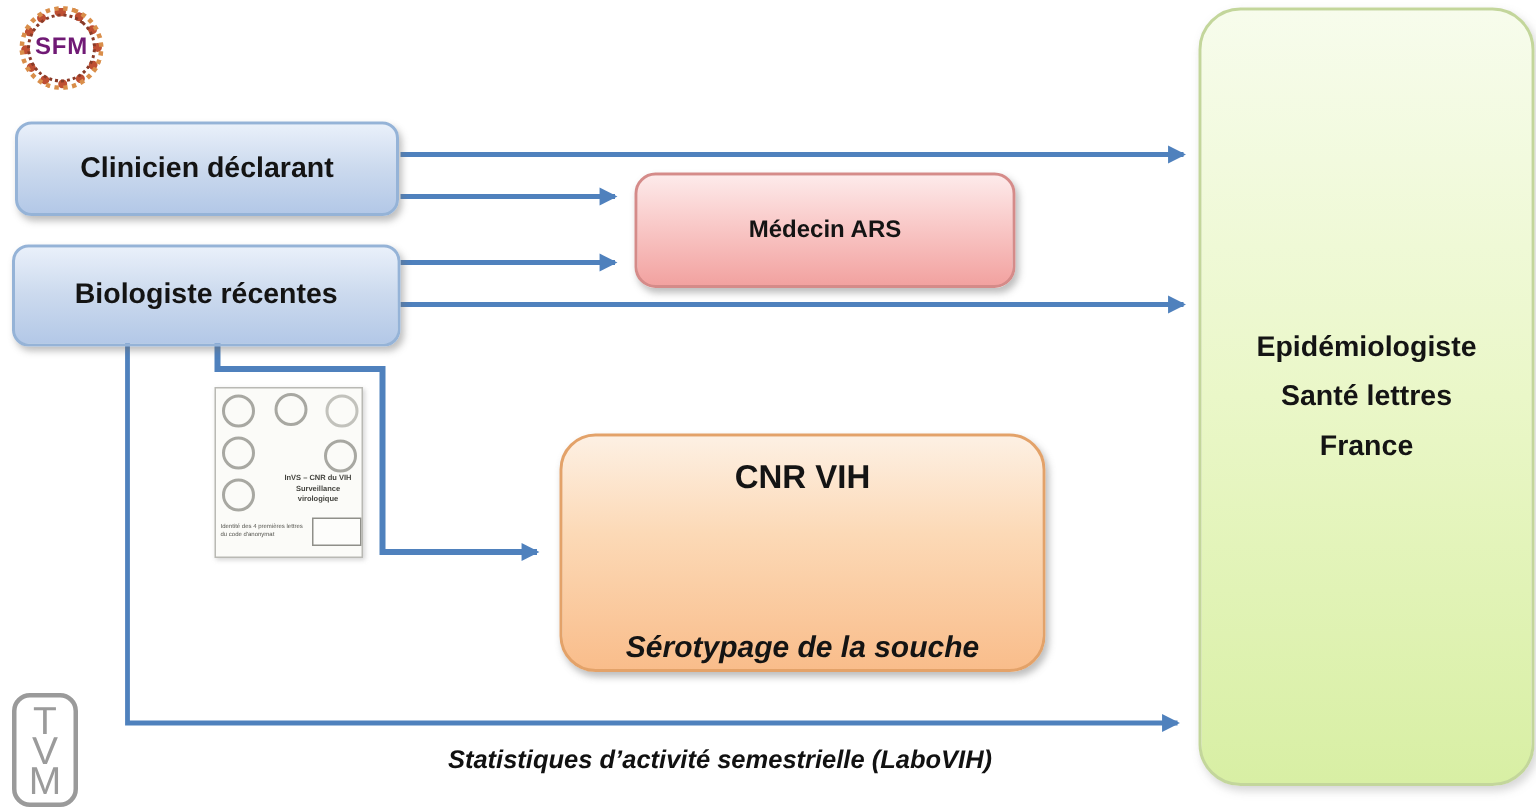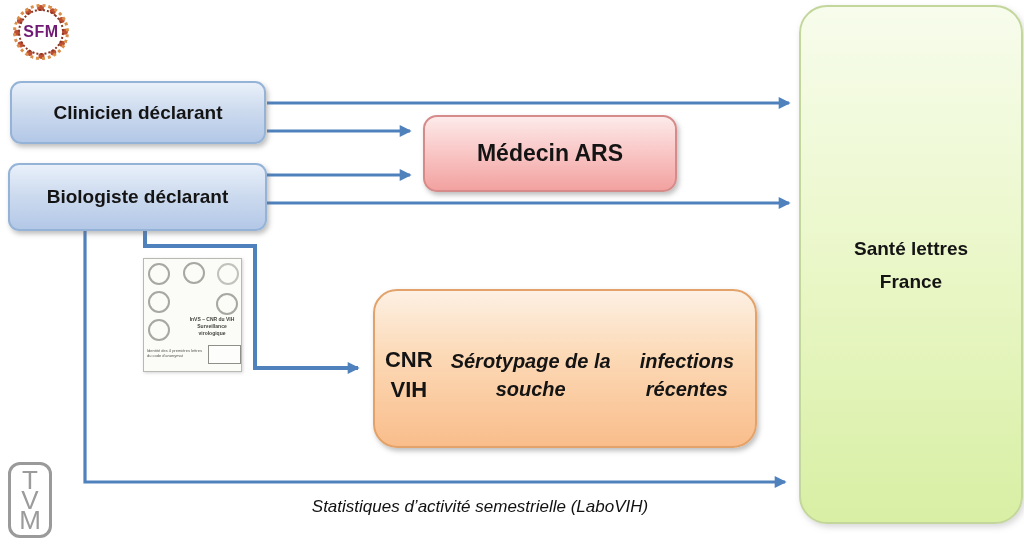--- a/index.html
+++ b/index.html
@@ -17,41 +17,41 @@
   }
   .node-blue{
     background:linear-gradient(180deg,#e9f0fa 0%,#ccdaee 48%,#b3c8e7 100%);
     border:2px solid #95b3d7;border-radius:11px;font-size:19px;
   }
   #node-clinicien{left:10px;top:81px;width:252px;height:59px;}
   #node-biologiste{left:8px;top:163px;width:255px;height:64px;}
   #node-medecin{
     left:423px;top:115px;width:250px;height:73px;border-radius:14px;
     background:linear-gradient(180deg,#fdeaea 0%,#f9c9c8 45%,#f2a2a0 100%);
-    border:2px solid #d58b89;font-size:23px;
+    border:2px solid #d58b89;font-size:16px;
   }
   #node-cnr{
-    left:373px;top:289px;width:384px;height:159px;border-radius:24px;
+    left:373px;top:289px;width:324px;height:159px;border-radius:24px;
     background:linear-gradient(180deg,#fdf0e3 0%,#fcd9b6 42%,#f9bd8b 100%);
-    border:2px solid #e3a269;flex-direction:row;justify-content:space-between;
+    border:2px solid #e3a269;flex-direction:column;justify-content:space-between;
     padding-top:12px;box-sizing:border-box;
   }
   #node-cnr .cnr-title{font-size:22px;font-weight:bold;line-height:30px;}
   #node-cnr .cnr-line{font-size:20px;font-style:italic;font-weight:bold;line-height:28px;}
   #node-green{
     left:799px;top:5px;width:220px;height:515px;border-radius:28px;
     background:linear-gradient(180deg,#f7fcec 0%,#eaf7c8 50%,#d8efa4 100%);
     border:2px solid #c3d69b;flex-direction:column;font-size:19px;line-height:33px;
     box-shadow:2px 3px 6px rgba(140,140,140,.35);
   }
 
   
   .bottom-label{
     position:absolute;left:270px;top:497px;width:420px;z-index:2;text-align:center;
-    font-size:17px;font-weight:normal;font-style:italic;color:#111;
+    font-size:17px;font-weight:bold;font-style:italic;color:#111;
   }
 
   
   .sfm{
     position:absolute;left:14px;top:5px;width:54px;height:54px;z-index:3;
     border:6px dotted #bf4f33;border-radius:50%;box-sizing:border-box;
     display:flex;align-items:center;justify-content:center;
   }
   .sfm::before{
     content:"";position:absolute;inset:-7px;border:3px dotted #d98e4a;border-radius:50%;
@@ -119,34 +119,34 @@
 
   <div class="sfm">
     <span class="sfm-text">SFM</span>
   </div>
 
   <div class="node node-blue" id="node-clinicien">
     <span>Clinicien déclarant</span>
   </div>
 
   <div class="node node-blue" id="node-biologiste">
-    <span>Biologiste déclarant</span>
+    <span>Biologiste récentes</span>
   </div>
 
   <div class="node" id="node-medecin">
     <span>Médecin ARS</span>
   </div>
 
   <div class="node" id="node-cnr">
     <span class="cnr-title">CNR VIH</span>
     <span class="cnr-line">Sérotypage  de la souche</span>
-    <span class="cnr-line">infections récentes</span>
   </div>
 
   <div class="node" id="node-green">
+    <span>Epidémiologiste</span>
     <span>Santé lettres</span>
     <span>France</span>
   </div>
 
   <div class="card">
     <div class="spot s1"></div>
     <div class="spot s2"></div>
     <div class="spot s3"></div>
     <div class="spot s4"></div>
     <div class="spot s5"></div>

